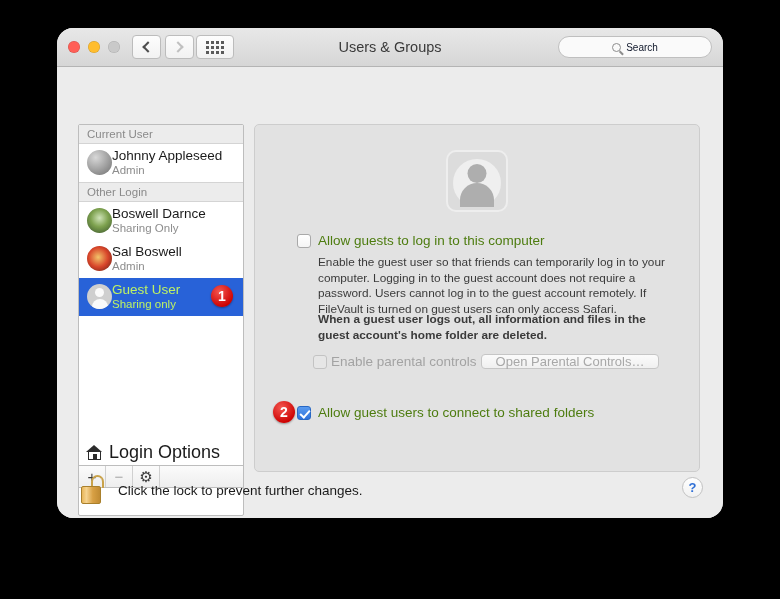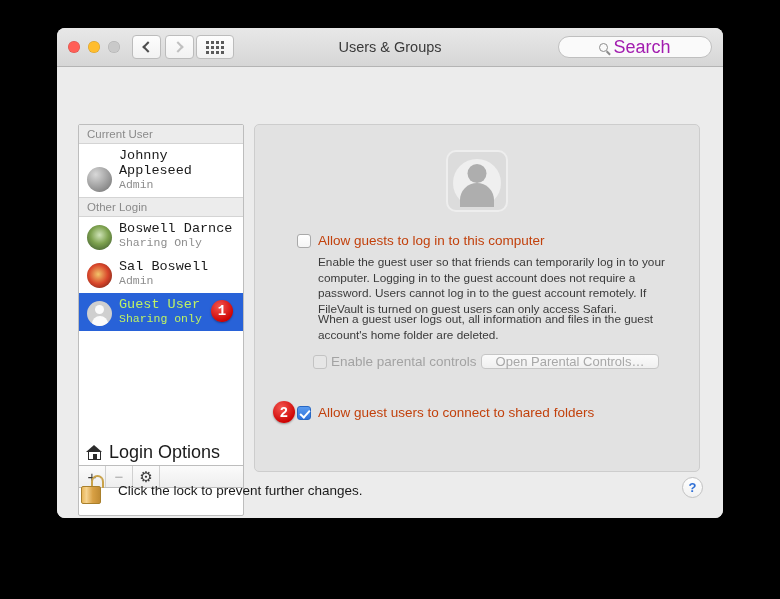--- a/index.html
+++ b/index.html
@@ -10,21 +10,21 @@
     overflow: hidden;
     position: relative;
   }
 
   
   .window {
     position: absolute;
     left: 57px; top: 28px;
     width: 666px; height: 490px;
     background: #ececec;
-    border-radius: 8px;
+    border-radius: 16px;
     box-shadow: 0 0 0 1px rgba(0,0,0,0.25), 0 8px 28px rgba(0,0,0,0.5);
     overflow: hidden;
   }
 
   
   .titlebar {
     position: relative;
     height: 39px;
     background: linear-gradient(to bottom, #e8e8e8 0%, #d6d6d6 100%);
     border-bottom: 1px solid #b4b4b4;
@@ -62,42 +62,42 @@
   }
 
   .searchbox {
     position: absolute; right: 11px; top: 8px;
     width: 154px; height: 22px; border-radius: 11px;
     background: #fafafa; border: 1px solid #bfbfbf;
     display: flex; align-items: center; justify-content: center; gap: 5px;
   }
   .search-ico { width: 9px; height: 9px; border: 1.6px solid #8d8d8d; border-radius: 50%; position: relative; }
   .search-ico::after { content:""; position:absolute; right:-4px; bottom:-3px; width:5px; height:1.6px; background:#8d8d8d; transform: rotate(45deg); }
-  .search-ph { font-size: 18px; color: #a21caf; }
+  .search-ph { font-size: 10px; color: #0f172a; }
 
   
   .body { position: relative; height: 451px; background: #ececec; }
 
   
   .sidebar {
     position: absolute; left: 21px; top: 57px;
     width: 166px; height: 392px;
     background: #ffffff;
     border: 1px solid #bdbdbd;
     border-radius: 2px;
     overflow: hidden;
   }
   .sect-head {
     background: #ececec;
     border-bottom: 1px solid #d4d4d4;
     font-size: 11.5px; color: #8a8a8a;
     padding: 3px 0 3px 8px;
   }
   .sect-head.second { border-top: 1px solid #d4d4d4; }
-  .urow { display: flex; align-items: flex-end; gap: 7px; padding: 4px 8px 5px 8px; position: relative; font-family: Liberation Mono, monospace; }
+  .urow { display: flex; align-items: center; padding: 4px 8px 5px 8px; position: relative; }
   .urow.selected { background: #2862d8; }
   .uav { width: 25px; height: 25px; border-radius: 50%; flex: 0 0 25px; }
   .uav.johnny  { background: radial-gradient(circle at 35% 30%, #d8d8d8, #8e8e8e 70%, #6f6f6f); }
   .uav.boswell { background: radial-gradient(circle at 50% 40%, #cfe3b8 0%, #7ea24f 45%, #36502a 100%); }
   .uav.sal     { background: radial-gradient(circle at 45% 45%, #f2c46a 0%, #d8452a 50%, #5a1c12 100%); }
   .uav.guest   { background: #cfcfcf; position: relative; overflow: hidden; }
   .uav.guest::before { content:""; position:absolute; left:8px; top:4px; width:9px; height:9px; border-radius:50%; background:#fafafa; }
   .uav.guest::after  { content:""; position:absolute; left:4.5px; top:15px; width:16px; height:12px; border-radius:8px 8px 0 0; background:#fafafa; }
   .uname { font-size: 13.5px; color: #1a1a1a; line-height: 15px; }
   .urole { font-size: 11.5px; color: #8d8d8d; line-height: 14px; }
@@ -158,28 +158,28 @@
   .cb.checked {
     background: linear-gradient(to bottom,#5a9bf0,#2f72da);
     border-color: #2767c4; position: relative;
   }
   .cb.checked::after {
     content:""; position:absolute; left:4px; top:1px;
     width:4px; height:8px; border:solid #fff; border-width:0 2px 2px 0;
     transform: rotate(42deg);
   }
   .cb.disabled { background: #e6e6e6; border-color: #c3c3c3; }
-  .cblabel { font-size: 13.5px; color: #c2410c; }
+  .cblabel { font-size: 13.5px; color: #4d7c0f; }
   .cblabel.disabled { color: #a3a3a3; }
 
   .desc {
     position: absolute; left: 63px; top: 130px; width: 360px;
     font-size: 11.8px; color: #3a3a3a; line-height: 15.5px;
   }
-  .desc.bold { top: 187px; font-weight: normal; width: 350px; }
+  .desc.bold { top: 187px; font-weight: bold; width: 350px; }
 
   .pc-row { position: absolute; left: 58px; top: 229px; display: flex; align-items: center; gap: 4px; }
   .pc-btn {
     height: 15px; padding: 0 14px; border-radius: 4px;
     background: linear-gradient(to bottom,#fbfbfb,#f0f0f0);
     border: 1px solid #c6c6c6;
     display: flex; align-items: center;
     font-size: 13px; color: #a8a8a8;
   }
   .badge.shared-badge { position: absolute; left: 18px; top: 276px; }

